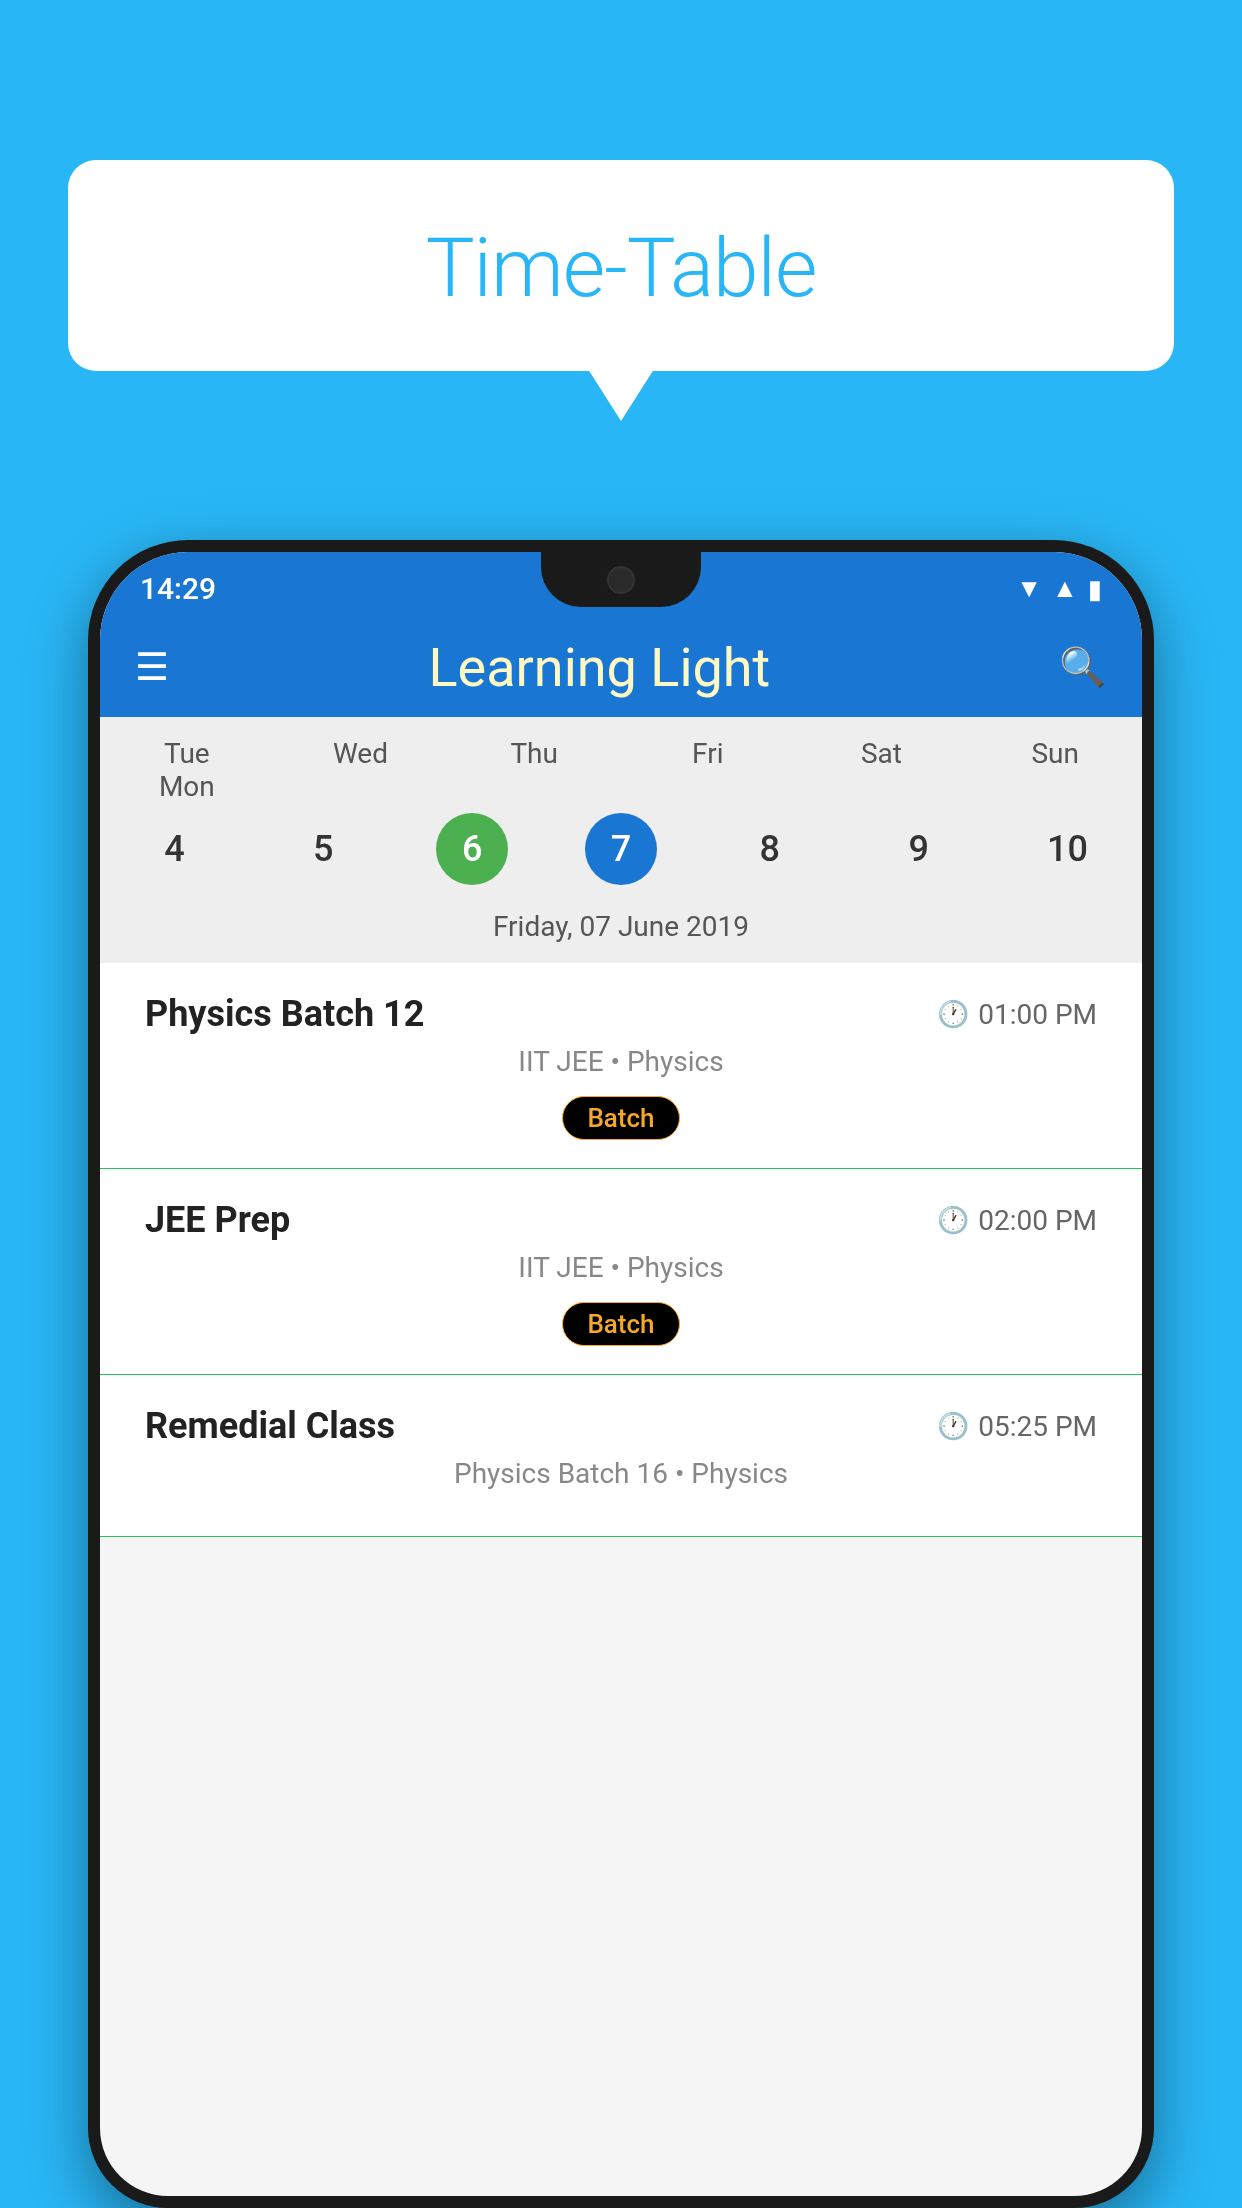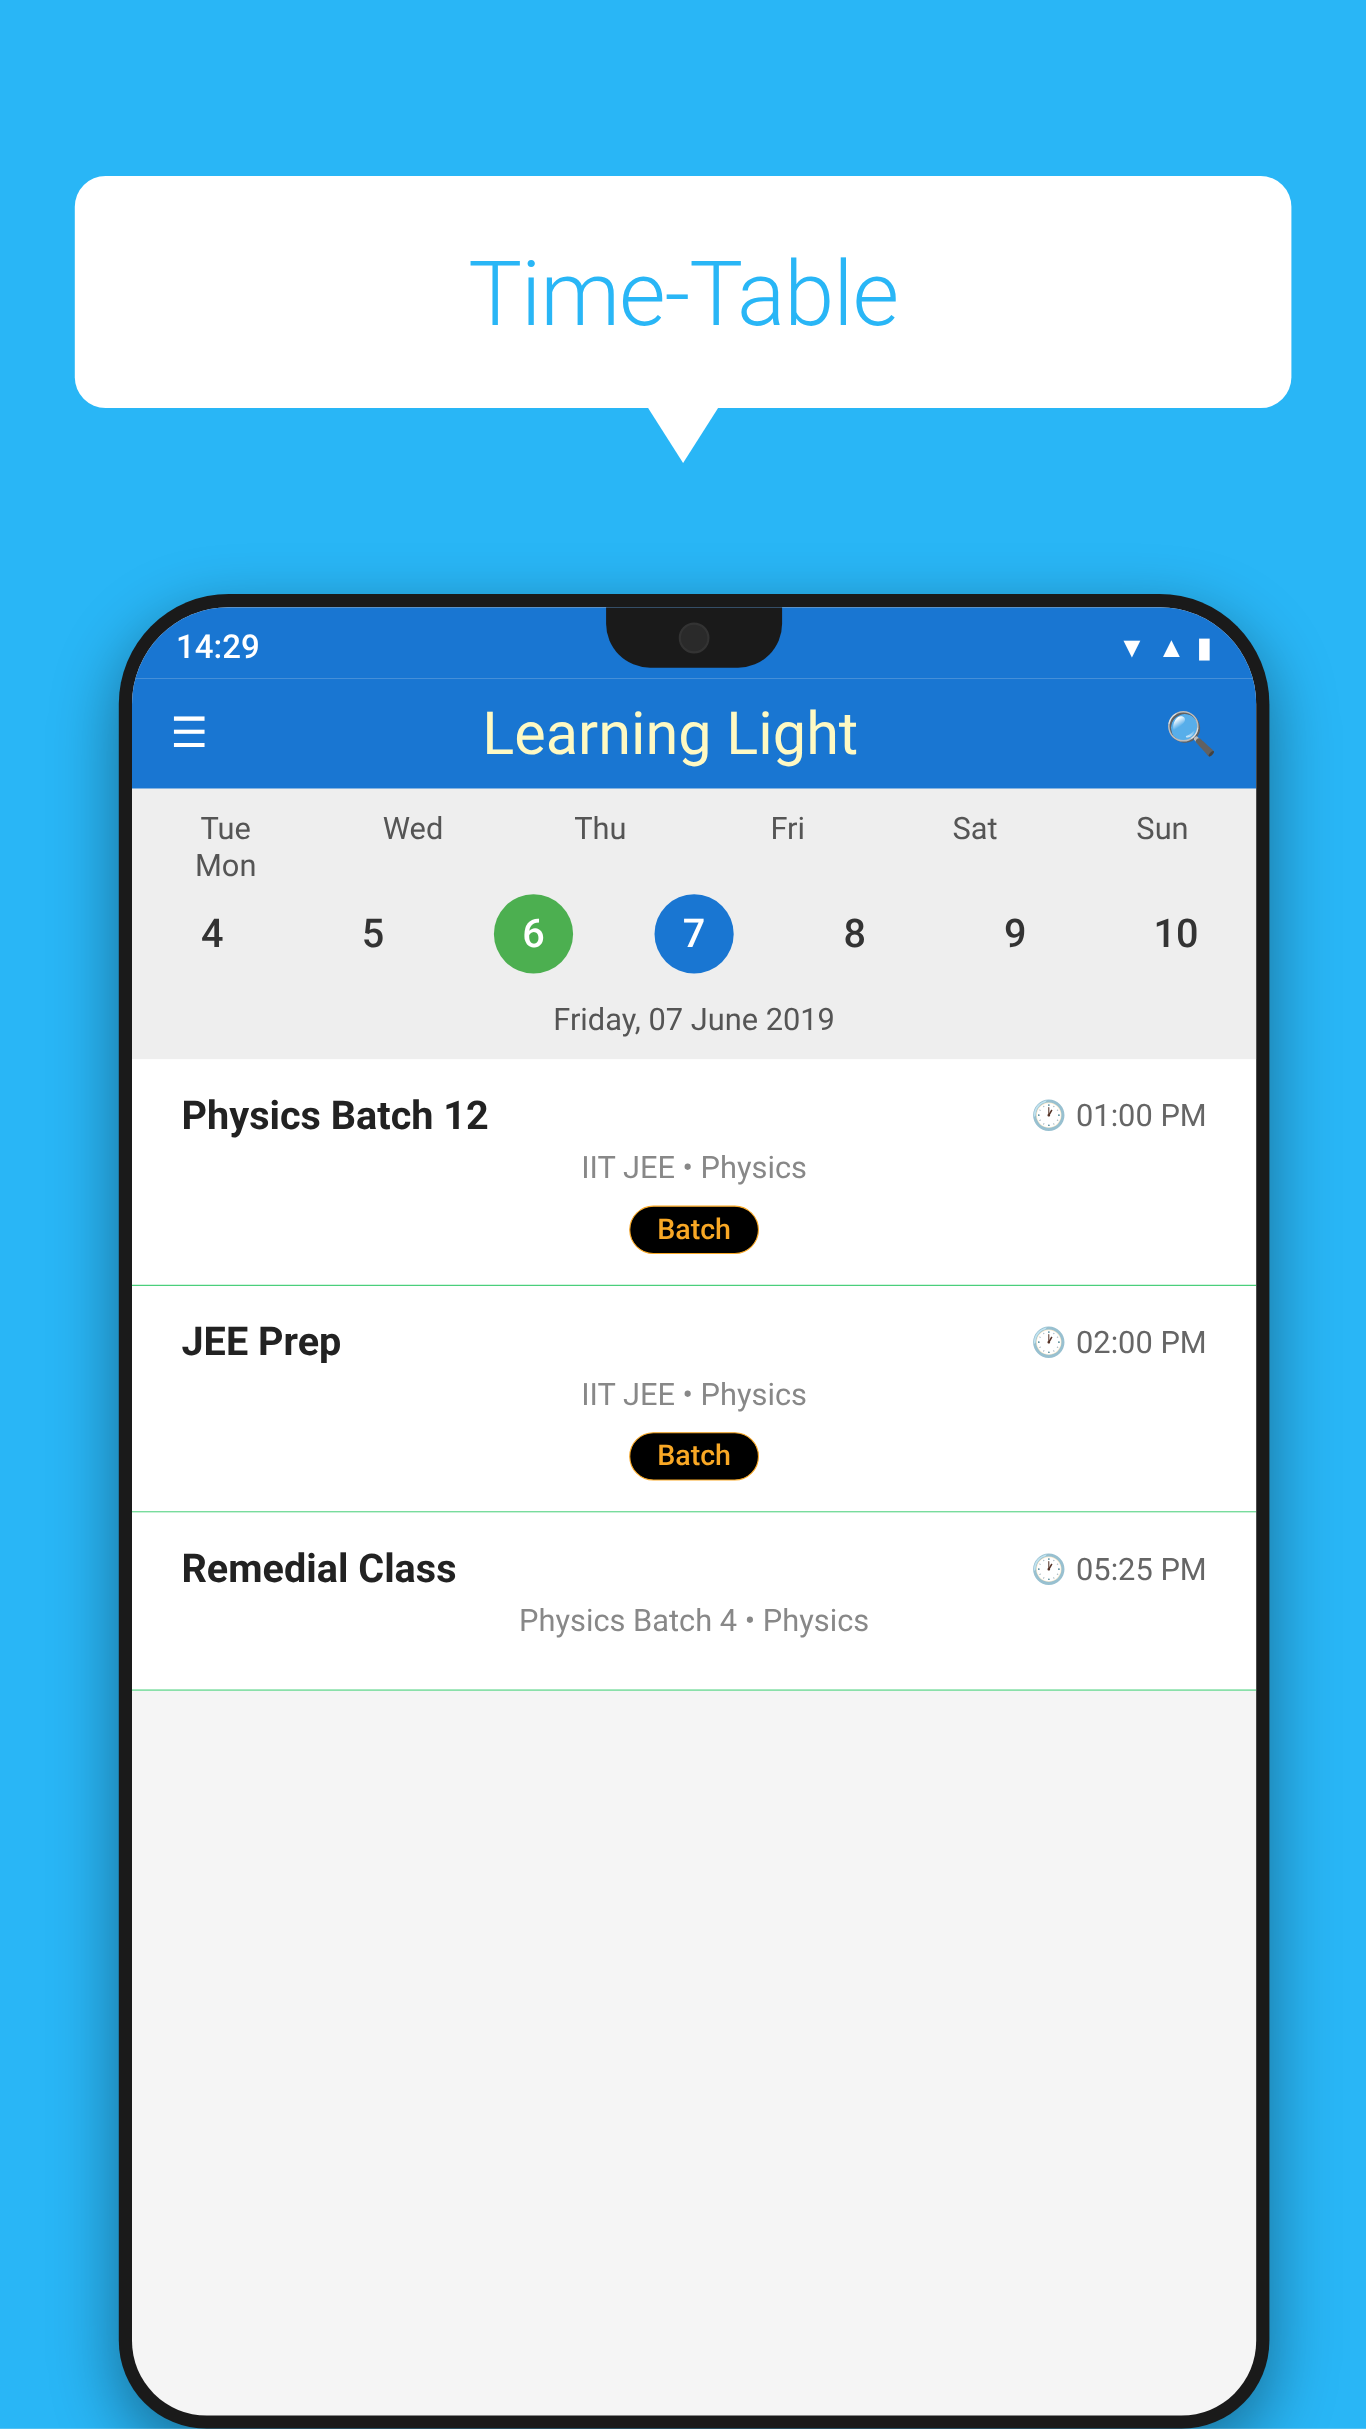--- a/index.html
+++ b/index.html
@@ -56,21 +56,20 @@
     .phone-frame {
       position: absolute;
       top: 540px;
       left: 88px;
       right: 88px;
       bottom: 0;
       background: #1a1a1a;
       border-radius: 100px 100px 80px 80px;
       padding: 12px;
       box-shadow: 0 20px 60px rgba(0,0,0,0.4);
-      margin-left: 20px;
     }
 
     .phone-inner {
       width: 100%;
       height: 100%;
       background: #f5f5f5;
       border-radius: 88px 88px 68px 68px;
       overflow: hidden;
       position: relative;
     }
@@ -339,18 +338,18 @@
           </div><div class="item-subtitle">IIT JEE • Physics</div><span class="batch-badge">Batch</span></div>
         <div class="schedule-item"><div class="item-header">
             <div class="item-title">JEE Prep</div>
             <div class="item-time"><span class="clock-sym">🕐</span> 02:00 PM</div>
           </div><div class="item-subtitle">IIT JEE • Physics</div><span class="batch-badge">Batch</span></div>
         <div class="schedule-item">
           <div class="item-header">
             <div class="item-title">Remedial Class</div>
             <div class="item-time"><span class="clock-sym">🕐</span> 05:25 PM</div>
           </div>
-          <div class="item-subtitle">Physics Batch 4 • Physics</div>
+          <div class="item-subtitle">Physics Batch 16 • Physics</div>
         </div>
       </div>
 
   </div>
 </div>
 
 </body></html>

